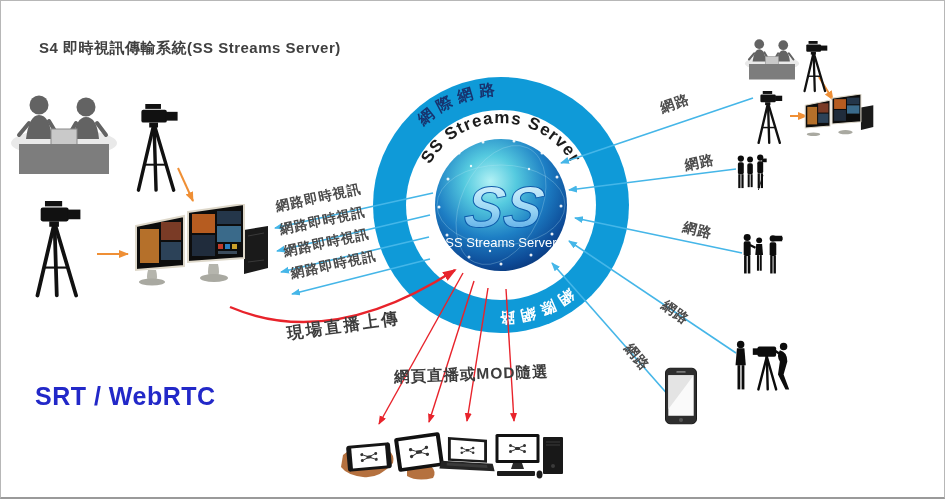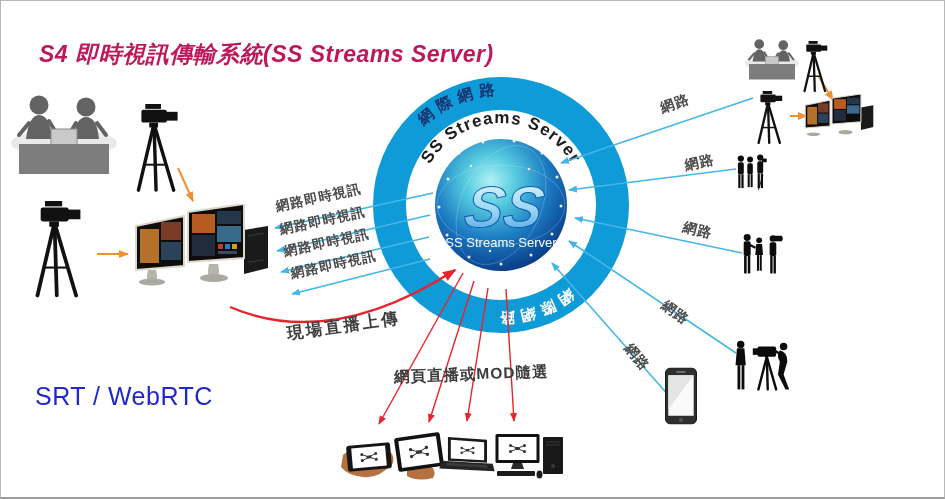--- a/index.html
+++ b/index.html
@@ -3,26 +3,26 @@
 <meta charset="utf-8">
 <style>
   html,body{margin:0;padding:0;background:#fff;}
   .canvas{
     position:relative;width:943px;height:496px;background:#ffffff;
     border:1px solid #b7b7b7;border-bottom:2px solid #9a9a9a;
     overflow:hidden;font-family:"Liberation Sans",sans-serif;
   }
   .scene{position:absolute;left:0;top:0;}
   .lbl{position:absolute;white-space:nowrap;transform-origin:0 50%;color:#4a4a4a;}
-  .title{left:38px;top:38px;font-size:23px;font-weight:700;color:#be185d;letter-spacing:.5px;font-style:italic;}
+  .title{left:38px;top:38px;font-size:15px;font-weight:700;color:#404040;letter-spacing:.5px;}
   .feed{font-size:13.5px;font-weight:600;letter-spacing:1px;transform:rotate(-12deg);}
   .net{font-size:14px;font-weight:600;letter-spacing:1px;}
   .upload{left:286px;top:322px;font-size:16.5px;font-weight:600;letter-spacing:2.5px;color:#3c3c3c;transform:rotate(-8deg);}
   .dist{left:393px;top:366px;font-size:15.5px;font-weight:600;letter-spacing:1px;color:#3c3c3c;transform:rotate(-2deg);}
-  .proto{left:34px;color:#2228c8;font-size:25px;font-weight:400;letter-spacing:.5px;}
+  .proto{left:34px;color:#2228c8;font-size:25px;font-weight:700;letter-spacing:.5px;}
   .icon{position:absolute;}
   .icon svg{display:block;}
 </style>
 </head>
 <body>
 
 <div class="canvas">
 
   <svg class="scene" width="943" height="496" viewBox="0 0 943 496">
     <defs>

